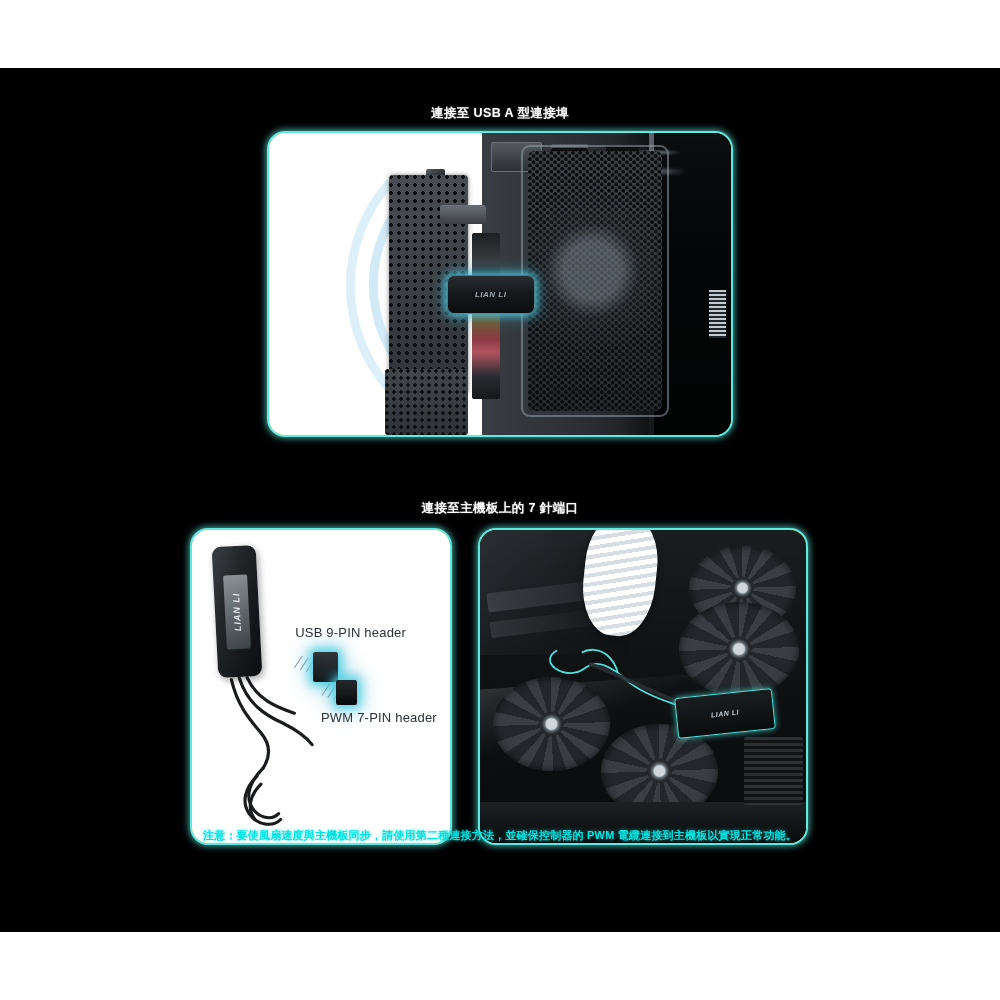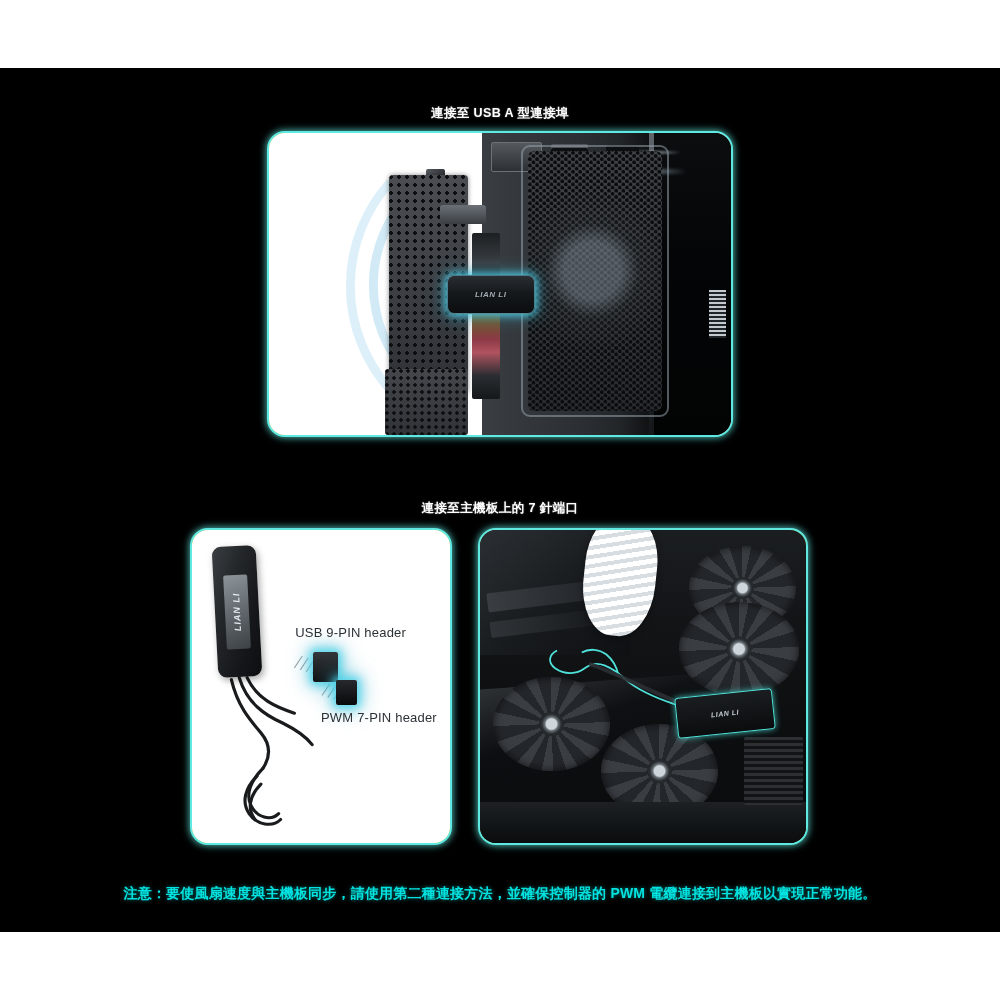--- a/index.html
+++ b/index.html
@@ -240,23 +240,23 @@
     background:linear-gradient(180deg,#1b1e21,#0a0c0d);
     transform:rotate(-6deg);
     box-shadow:0 0 6px rgba(79,226,218,.8);
     display:flex; align-items:center; justify-content:center;
   }
   .br-ctrl-logo { color:#c3ccd3; font-size:7px; font-style:italic; font-weight:700; letter-spacing:.5px; }
   .br-svg { position:absolute; inset:0; }
 
   
   .note {
-    position:absolute; left:120px; width:760px; top:812px;
+    position:absolute; left:120px; width:760px; top:754px;
     color:#00e3e0;
-    font-size:14px;
+    font-size:11px;
     line-height:26px;
     font-weight:700;
     text-align:center;
     letter-spacing:.2px;
     text-shadow:0 0 4px rgba(0,227,224,.55);
   }
 </style>
 </head>
 <body>
 

